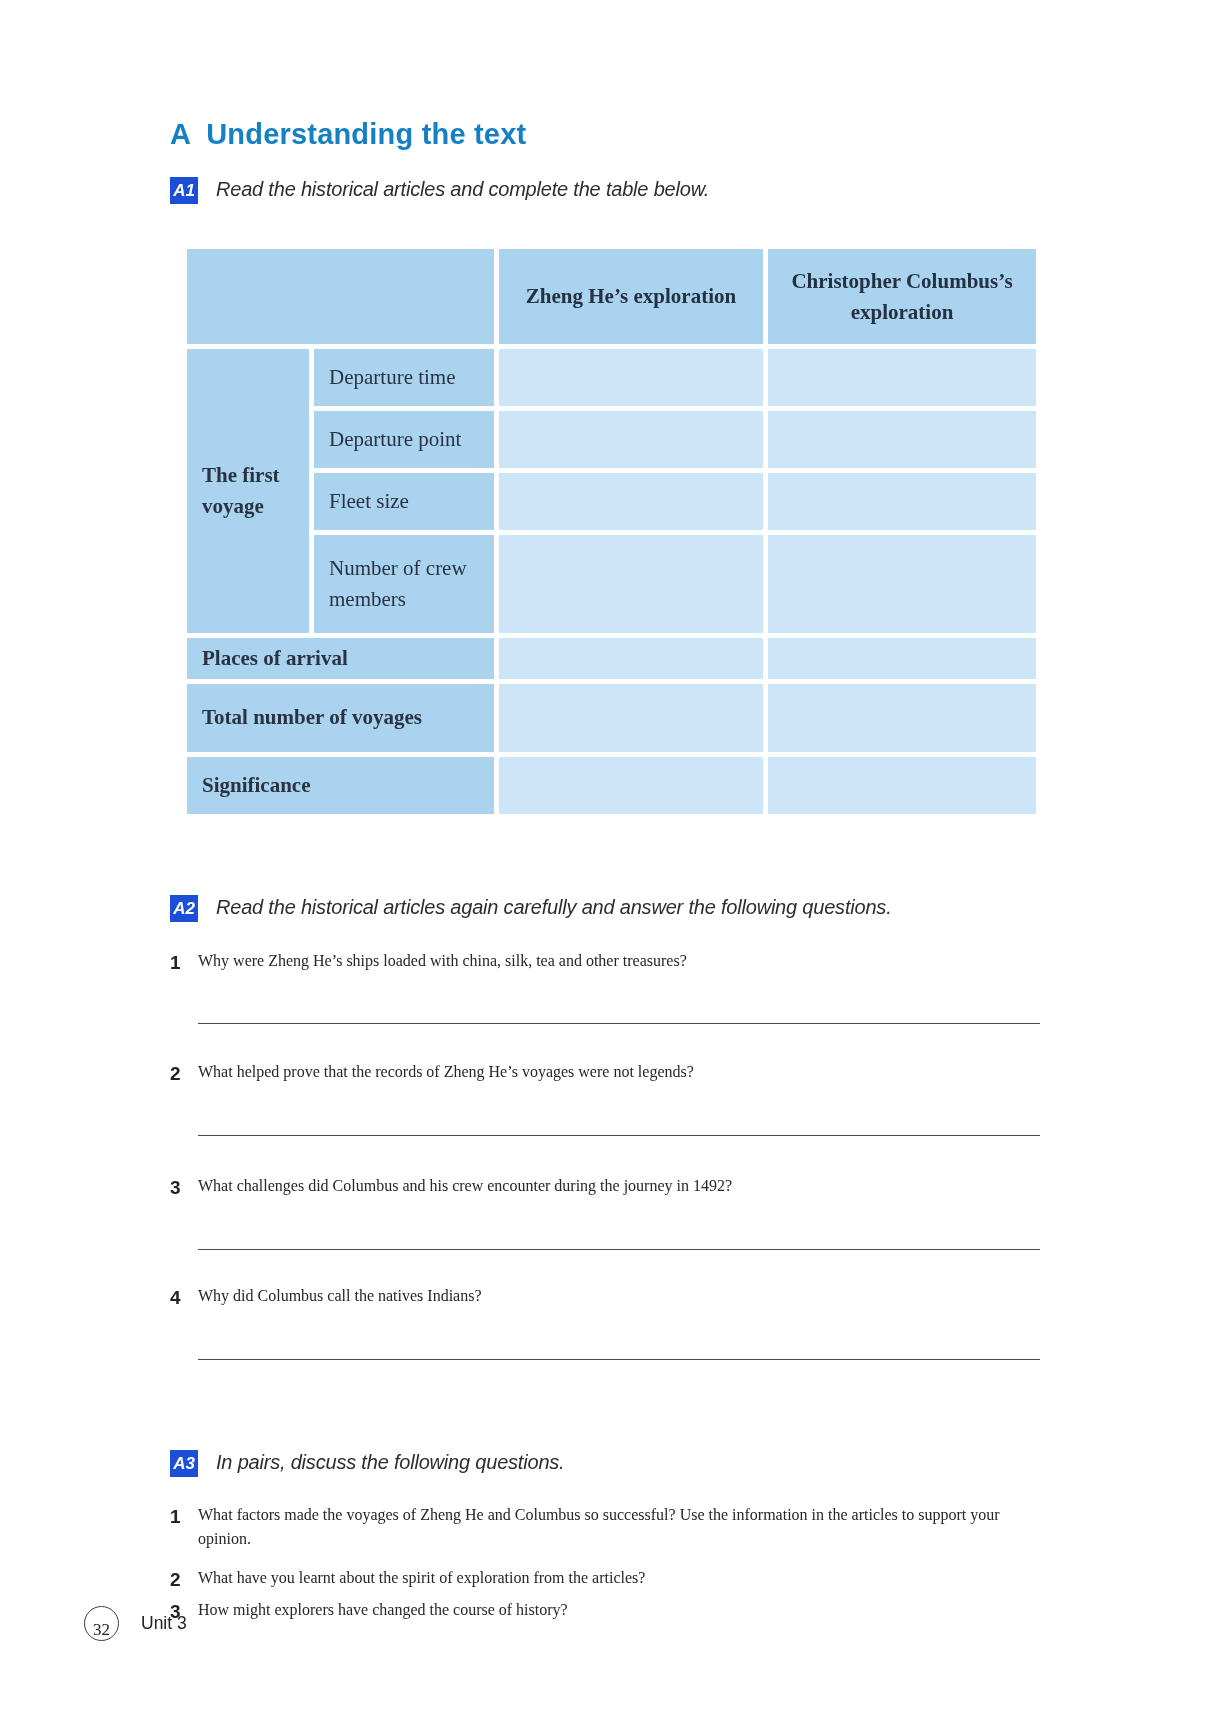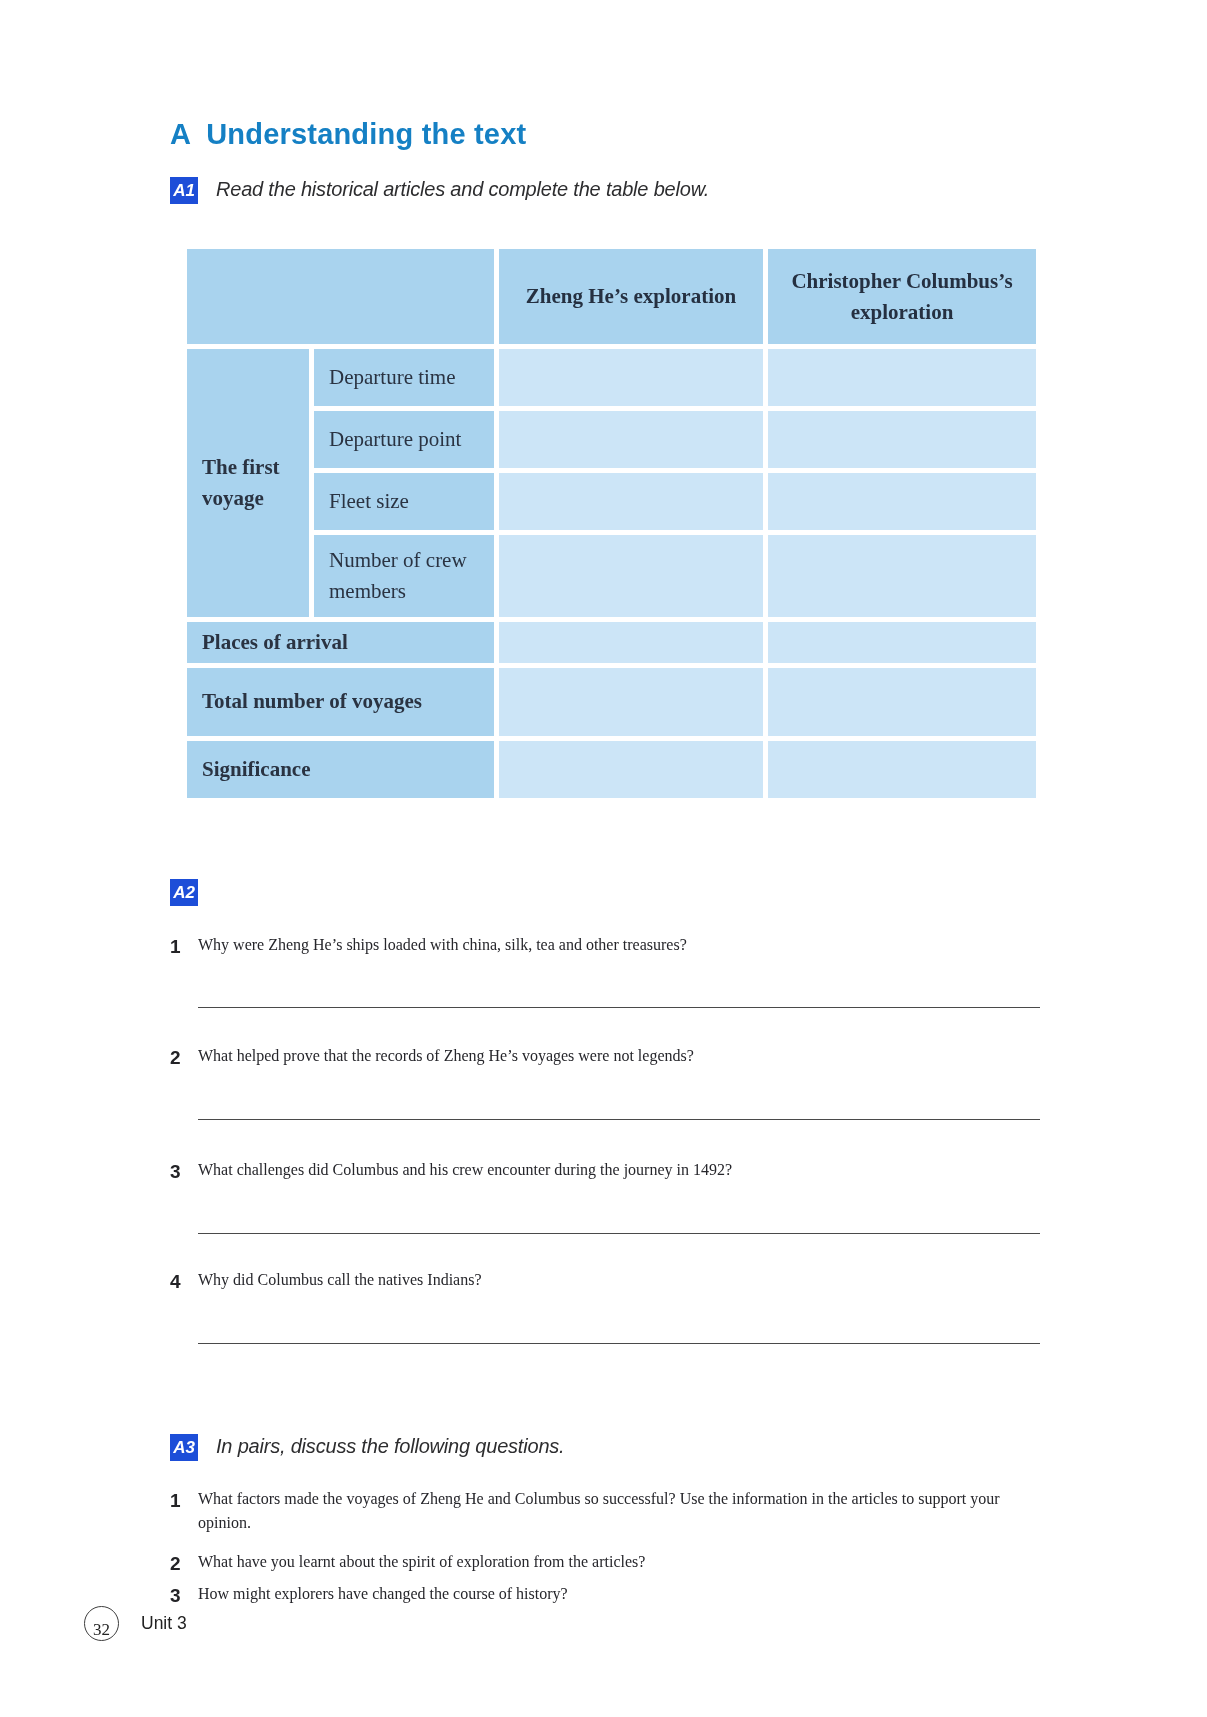--- a/index.html
+++ b/index.html
@@ -83,21 +83,21 @@
     color: #2a3342;
     text-align: left;
     padding-left: 15px;
     padding-right: 8px;
     line-height: 1.5;
   }
   .cell-label.bold { font-weight: bold; }
   .cell-data { background: #cce5f7; }
   .row-h { height: 95px; }
   .row-s { height: 57px; }
-  .row-t { height: 82px; margin-left: 7px; }
+  .row-t { height: 98px; margin-left: 7px; }
   .row-p { height: 41px; }
   .row-v { height: 68px; }
   .row-g { height: 57px; }
 
   
   .question {
     display: flex;
     align-items: flex-start;
   }
   .q-num {
@@ -220,20 +220,21 @@
       <tr class="row-g">
         <td class="cell-label bold" colspan="2">Significance</td>
         <td class="cell-data"></td>
         <td class="cell-data"></td>
       </tr>
     </tbody>
       </table>
 
     <div class="activity-row a2-row">
       <span class="badge">A2</span>
+      <span class="instruction">Read the historical articles again carefully and answer the following questions.</span>
     </div>
 
     <div class="question q1a2">
       <span class="q-num">1</span>
       <span class="q-text">Why were Zheng He’s ships loaded with china, silk, tea and other treasures?</span>
     </div>
     <div class="answer-line line1"></div>
 
     <div class="question q2a2">
       <span class="q-num">2</span>

